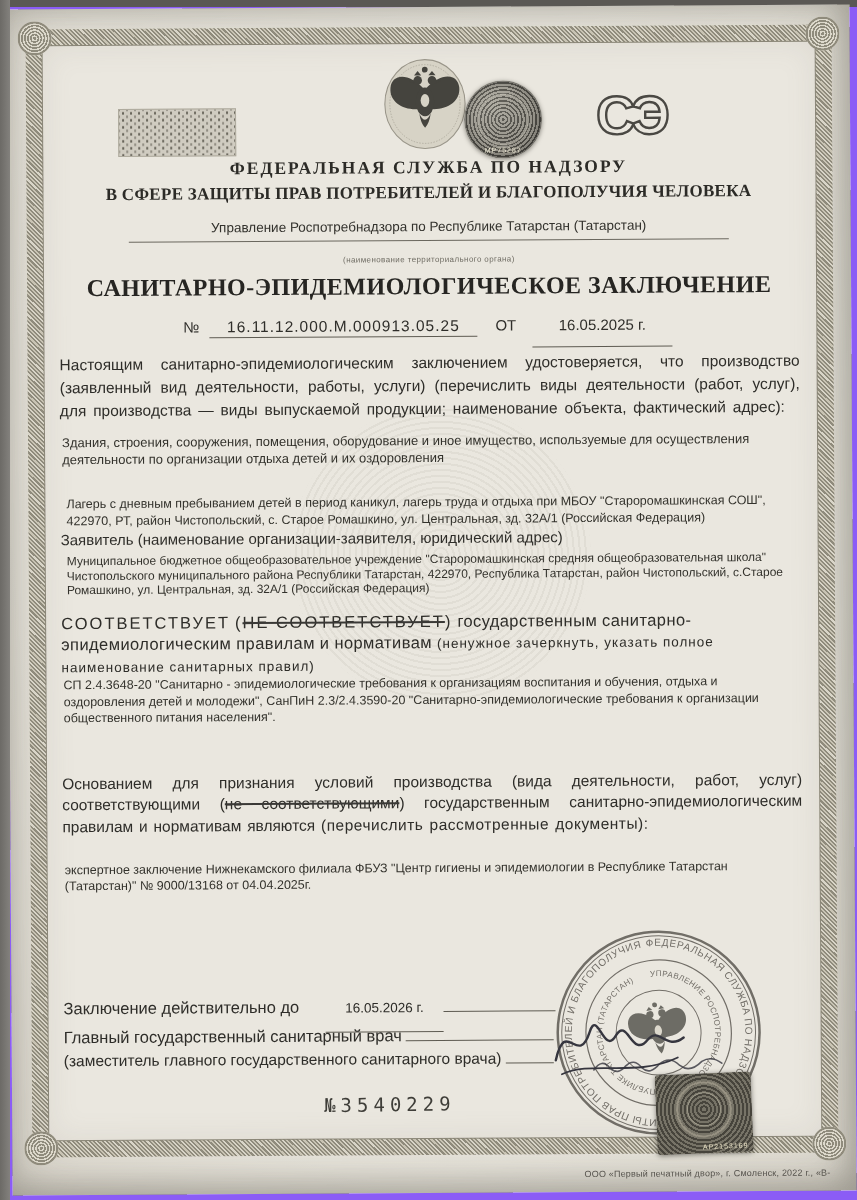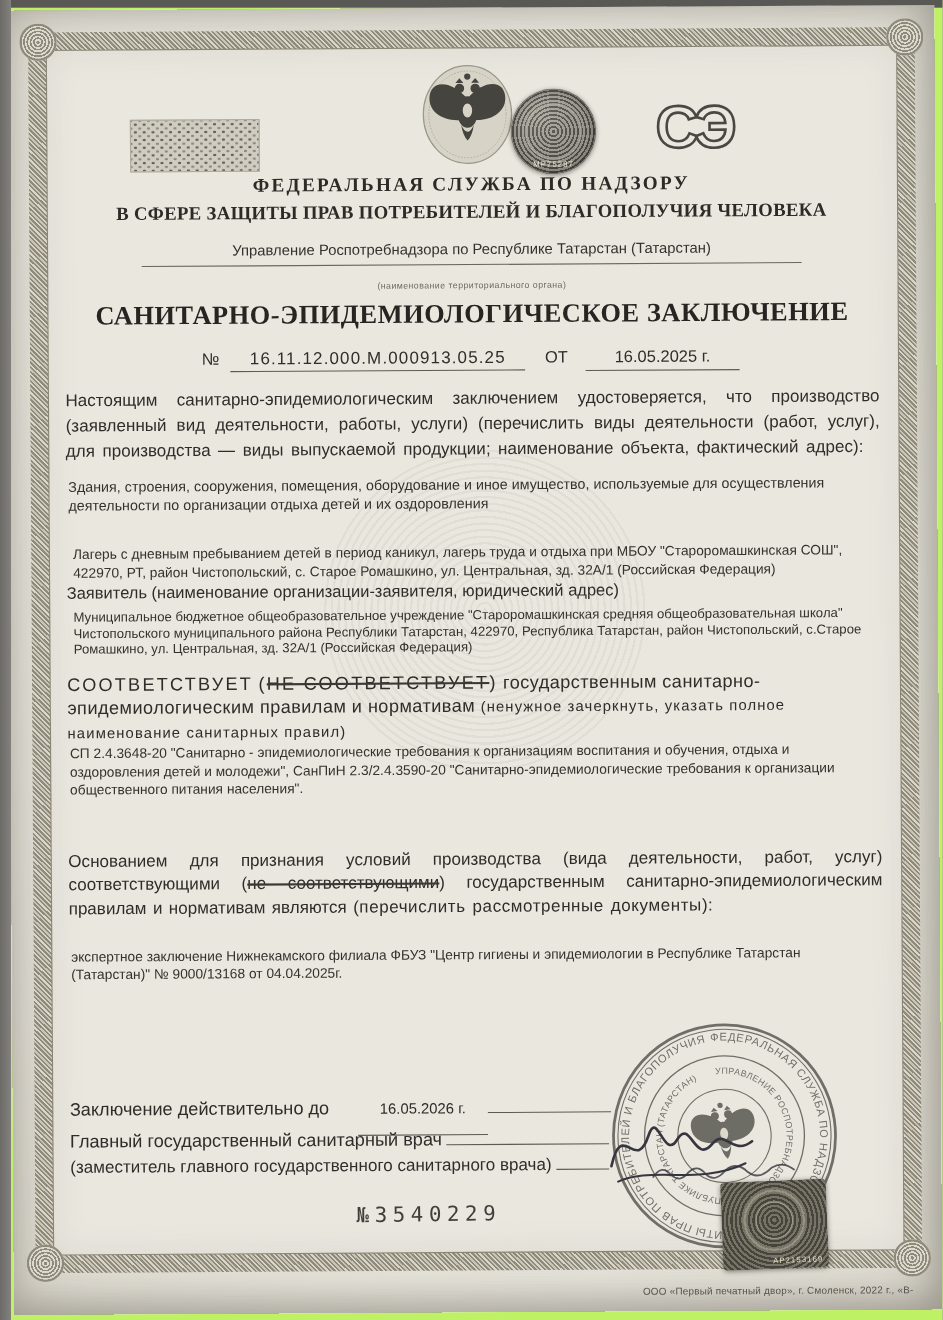--- a/index.html
+++ b/index.html
@@ -1,19 +1,19 @@
 <!DOCTYPE html>
 <html><head>
 <meta charset="utf-8">
 <style>
   * { margin:0; padding:0; box-sizing:border-box; }
   html,body { width:857px; height:1200px; overflow:hidden; }
   body { background:#8b8985; font-family:"Liberation Sans", sans-serif; color:#2f2e2a; position:relative; }
 
-  .scan { position:absolute; inset:0; background:#bef264; }
+  .scan { position:absolute; inset:0; background:#8b5cf6; }
   .scan::before { content:""; position:absolute; left:0; top:0; right:0; height:7px; background:#5a5854; }
   .scan::after  { content:""; position:absolute; left:0; top:0; bottom:0; width:10px; background:linear-gradient(90deg,#6c6a66,#83817d); }
 
   .paper { position:absolute; left:9px; top:7px; width:844px; height:1186px;
            background: radial-gradient(ellipse at 50% 38%, #edeae2 0%, #e7e4db 70%, #ddd9cf 100%);
            box-shadow: inset 0 0 60px rgba(96,92,82,.30), inset -14px 0 26px rgba(96,92,82,.18), inset 0 -12px 24px rgba(96,92,82,.20);
            transform: rotate(-0.35deg); transform-origin: 50% 50%; }
 
   
   .band { position:absolute; left:20px; top:20px; right:18px; bottom:38px;
@@ -55,21 +55,21 @@
   .org-row { position:absolute; left:122px; top:212px; width:600px; text-align:center; font-size:13.5px;
              border-bottom:1px solid #6a675e; padding-bottom:6px; color:#33322d; }
   .org-caption { position:absolute; left:0; right:0; top:248px; text-align:center; font-size:8px; color:#6e6b62; letter-spacing:.4px; }
   .title { position:absolute; left:0; right:0; top:266px; text-align:center;
            font-family:"Liberation Serif", serif; font-weight:bold; font-size:24px; letter-spacing:.5px; color:#262522; }
 
   .num-row { position:absolute; left:52px; right:52px; top:310px; padding-left:124px; font-size:15px; display:flex; align-items:baseline; }
   .num-sign { margin-right:10px; }
   .num-val { min-width:268px; text-align:center; border-bottom:1px solid #5e5b52; letter-spacing:1px; font-size:15.5px; padding-bottom:1px; }
   .ot { margin:0 16px 0 18px; }
-  .date-val { min-width:140px; text-align:center; border-bottom:1px solid #5e5b52; font-size:15px; padding-bottom:3px; }
+  .date-val { min-width:140px; text-align:center; border-bottom:1px solid #5e5b52; font-size:15px; padding-bottom:13px; }
 
   
   .intro { position:absolute; left:52px; right:52px; top:345px; font-size:15.5px; line-height:1.48;
            text-align:justify; word-spacing:2.5px; color:#2e2d29; }
   .object-text { position:absolute; left:54px; right:62px; top:426px; font-size:13px; line-height:1.3; color:#33322c; }
   .facility-text { position:absolute; left:58px; right:72px; top:487px; font-size:12.5px; line-height:1.32; color:#33322c; }
   .applicant-label { position:absolute; left:52px; right:60px; top:522px; font-size:15px; color:#2e2d29; }
   .applicant-text { position:absolute; left:58px; right:66px; top:545px; font-size:12px; line-height:1.22; color:#33322c; }
 
   .compliance { position:absolute; left:52px; right:52px; top:604px; font-size:16.5px; line-height:1.3; letter-spacing:.4px; color:#2e2d29; }

